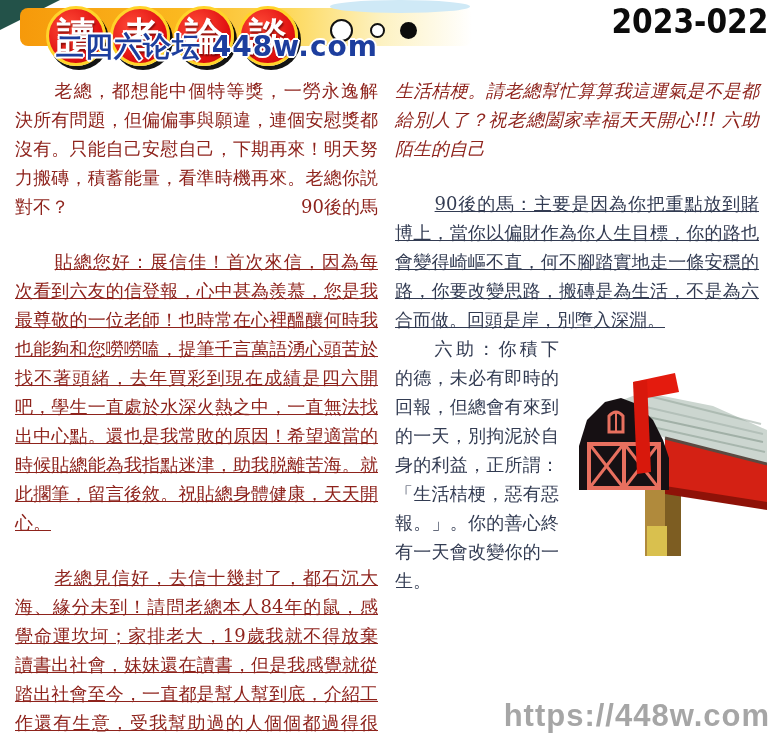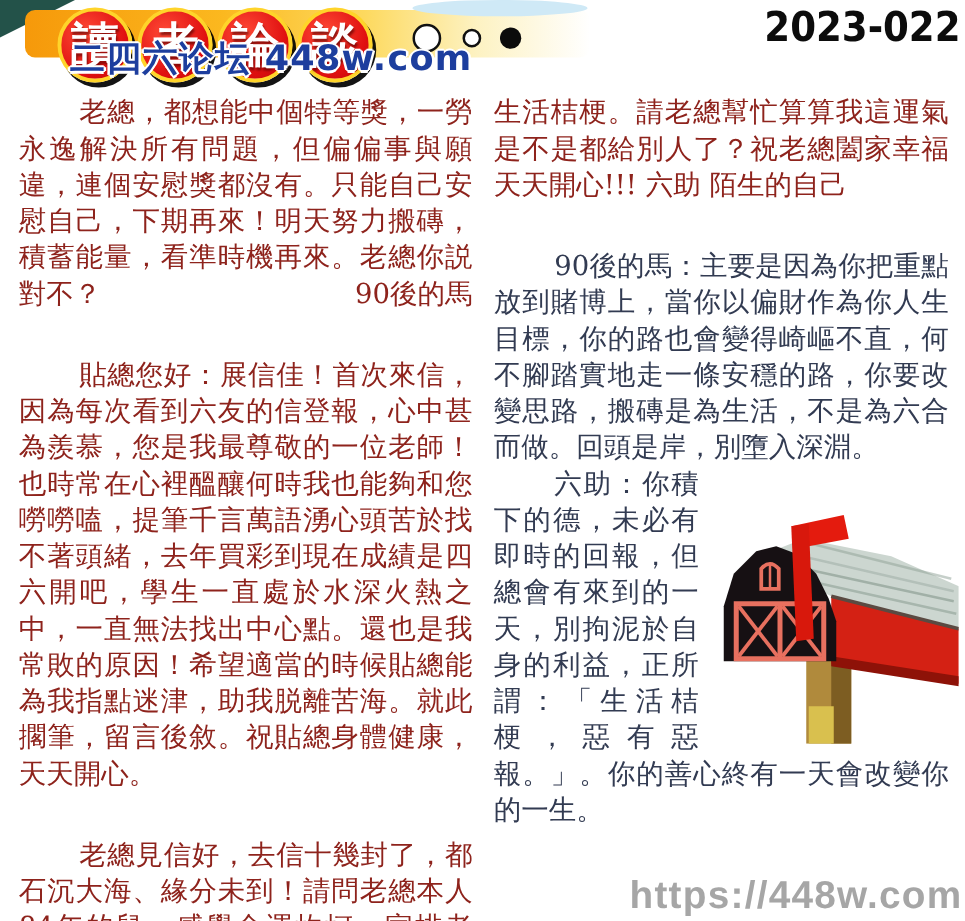--- a/index.html
+++ b/index.html
@@ -52,25 +52,25 @@
     font-family:"DejaVu Sans", sans-serif; font-weight:bold;
     font-size:33px; color:#0c0c0c; letter-spacing:0;
     transform:scaleX(0.9); transform-origin:right top;
   }
 
   
   .content { position:absolute; top:76px; left:15px; width:744px; display:flex; gap:17px; }
   .col { width:363px; }
   .col.right-col { width:364px; }
   .col p {
-    font-size:22px; line-height:29px; text-align:justify;
+    font-size:18px; line-height:29px; text-align:justify;
     text-indent:2.2em; word-break:break-all;
   }
-  .col p + p, .col p.after-gap { margin-top:36px; }
-  .noindent { text-indent:0 !important; }
+  .col p + p, .col p.after-gap { margin-top:26px;text-decoration:underline; }
+  .noindent { text-indent:0 !important;font-style:italic; }
   .letter { color:#8e231c; }
   .reply  { color:#323b52; }
   .sig { float:right; text-indent:0;margin-left:20px; }
   .signoff { display:block; text-indent:0; }
 
   
   .mailbox-wrap { float:right; width:204px; height:188px; margin:34px -8px 0 4px; }
 
   
   .watermark {

